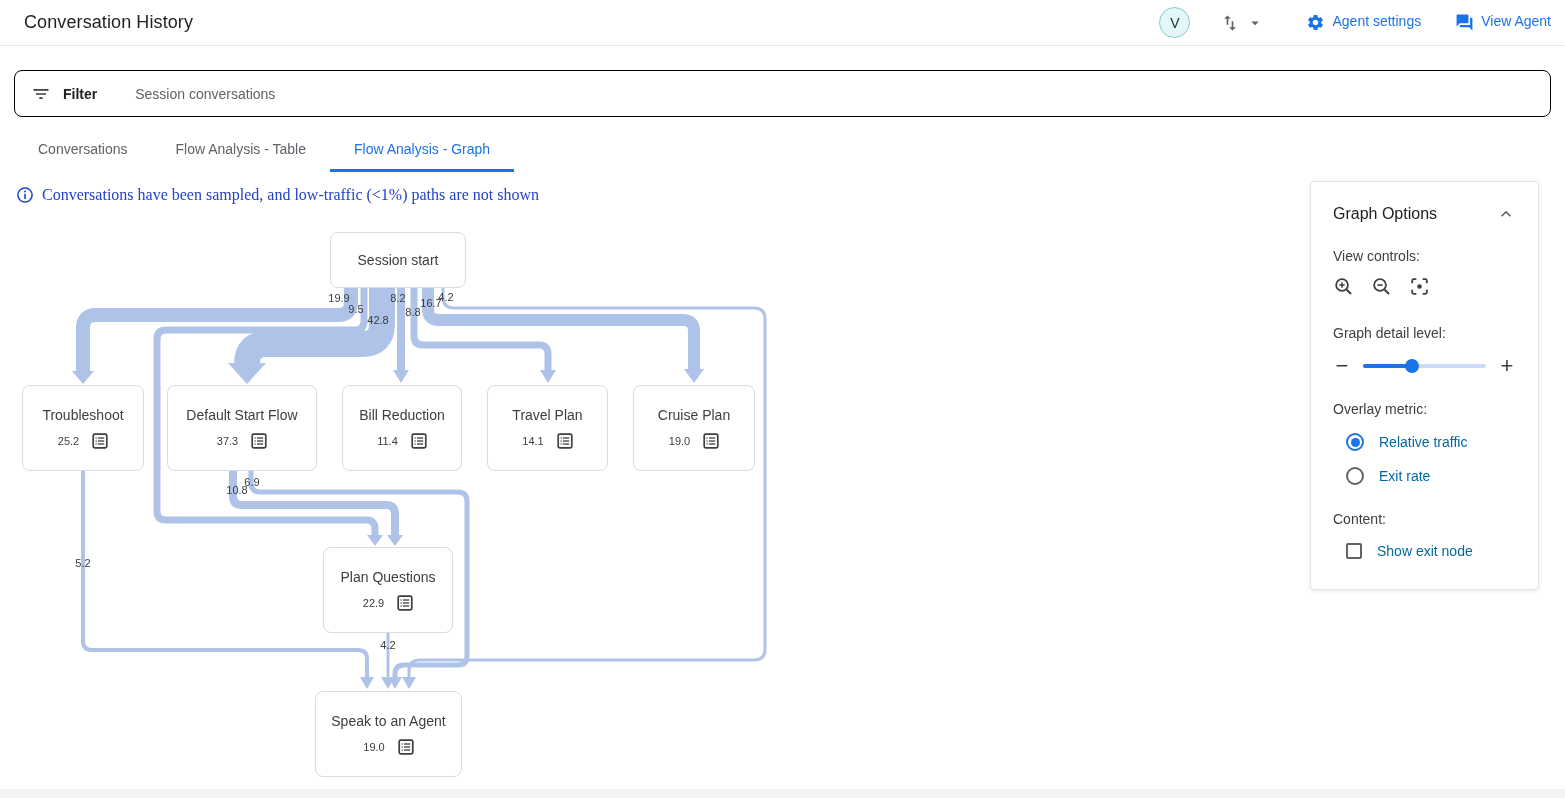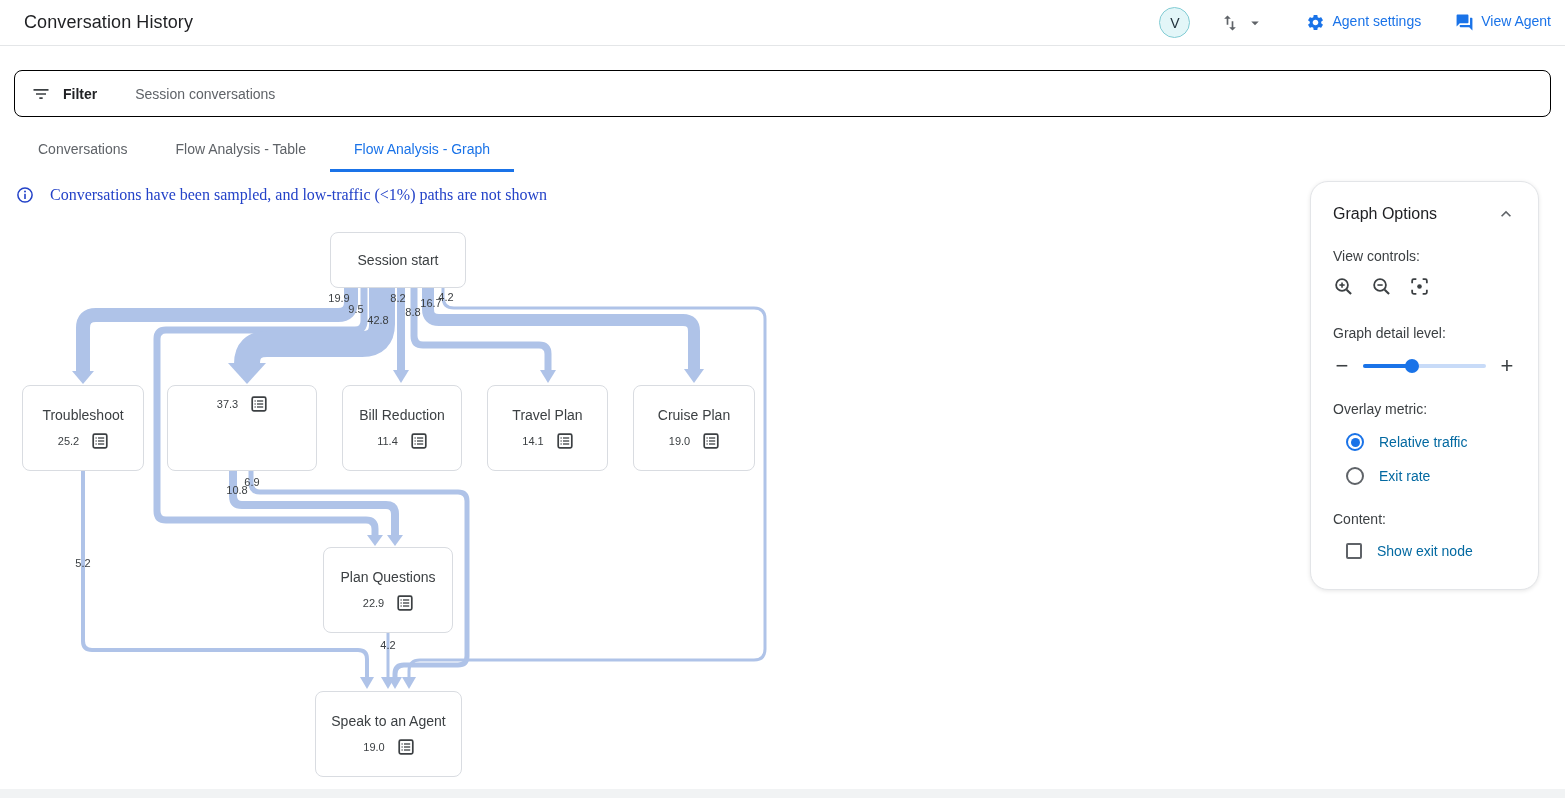--- a/index.html
+++ b/index.html
@@ -24,37 +24,37 @@
   .filter-label { font-size:14px; font-weight:700; color:#202124; margin-left:12px; }
   .filter-placeholder { font-size:14px; color:#5f6368; margin-left:38px; }
 
   
   .tabs { display:flex; margin:10px 0 0 14px; }
   .tab { padding:14px 24px 12px 24px; font-size:14px; font-weight:500; color:#5f6368;
     cursor:pointer; border-bottom:3px solid transparent; }
   .tab.active { color:#1a73e8; border-bottom-color:#1a73e8; }
 
   
-  .notice { display:flex; align-items:center; gap:16px; margin:14px 0 0 16px; }
+  .notice { display:flex; align-items:center; gap:8px; margin:14px 0 0 16px; }
   .notice-text { font-family:"Liberation Serif", serif; font-size:16px; color:#2342c8; }
 
   
   .graph-area { position:absolute; left:0; top:225px; width:800px; height:565px; }
   .graph-svg { position:absolute; left:0; top:0; }
   .node { position:absolute; background:#fff; border:1px solid #d9dce1; border-radius:8px;
     text-align:center; cursor:pointer; }
   .node-title { font-size:14px; color:#3c4043; padding-top:21px; }
   .node-sub { margin-top:10px; display:flex; align-items:center; justify-content:center; gap:13px; }
   .node-value { font-size:11px; color:#3c4043; }
   .node-start { display:flex; align-items:center; justify-content:center; font-size:14px; color:#3c4043; }
   .edge-label { font-size:11px; fill:#3c4043; }
 
   
   .panel { position:absolute; left:1310px; top:181px; width:229px; height:409px; background:#fff;
-    border:1px solid #e3e5e8; border-radius:18px; box-shadow:0 1px 4px rgba(0,0,0,.10); padding:22px; }
+    border:1px solid #e3e5e8; border-radius:4px; box-shadow:0 1px 4px rgba(0,0,0,.10); padding:22px; }
   .panel-head { display:flex; align-items:center; justify-content:space-between; }
   .panel-title { font-size:16px; color:#202124; }
   .section-label { font-size:14px; color:#3c4043; }
   .mt24 { margin-top:24px; } .mt28 { margin-top:28px; } .mt26 { margin-top:26px; }
   .view-icons { display:flex; align-items:center; gap:17px; margin-top:12px; }
   .icon-btn { cursor:pointer; display:inline-flex; }
   .slider-row { display:flex; align-items:center; margin-top:16px; }
   .step-btn { font-size:22px; color:#3c4043; cursor:pointer; line-height:18px; width:18px; text-align:center; }
   .slider-track { position:relative; flex:1; height:4px; margin:0 12px; background:#c8dbf8; border-radius:2px; cursor:pointer; }
   .slider-fill { position:absolute; left:0; top:0; height:4px; background:#1a73e8; border-radius:2px; }
@@ -208,20 +208,21 @@
               <line x1="3.6" y1="5" x2="4.6" y2="5"></line>
               <line x1="3.6" y1="8" x2="4.6" y2="8"></line>
               <line x1="3.6" y1="11" x2="4.6" y2="11"></line>
             </g>
           </svg>
       </span>
     </div>
   </div>
 
   <div class="node" style="left:167px;top:160px;width:150px;height:86px">
+    <div class="node-title">Default Start Flow</div>
     <div class="node-sub">
       <span class="node-value">37.3</span>
       <span style="display:inline-flex">
         <svg width="16" height="16" viewBox="0 0 16 16">
             <rect x="1.2" y="1.2" width="13.6" height="13.6" rx="1.5" fill="none" stroke="#3c4043" stroke-width="1.7"></rect>
             <g stroke="#3c4043" stroke-width="1.3">
               <line x1="6" y1="5" x2="12.2" y2="5"></line>
               <line x1="6" y1="8" x2="12.2" y2="8"></line>
               <line x1="6" y1="11" x2="12.2" y2="11"></line>
               <line x1="3.6" y1="5" x2="4.6" y2="5"></line>

